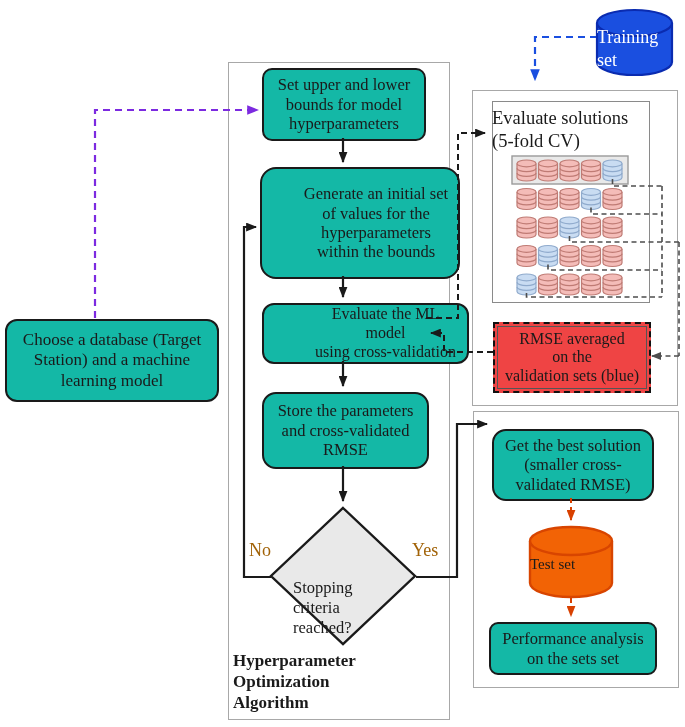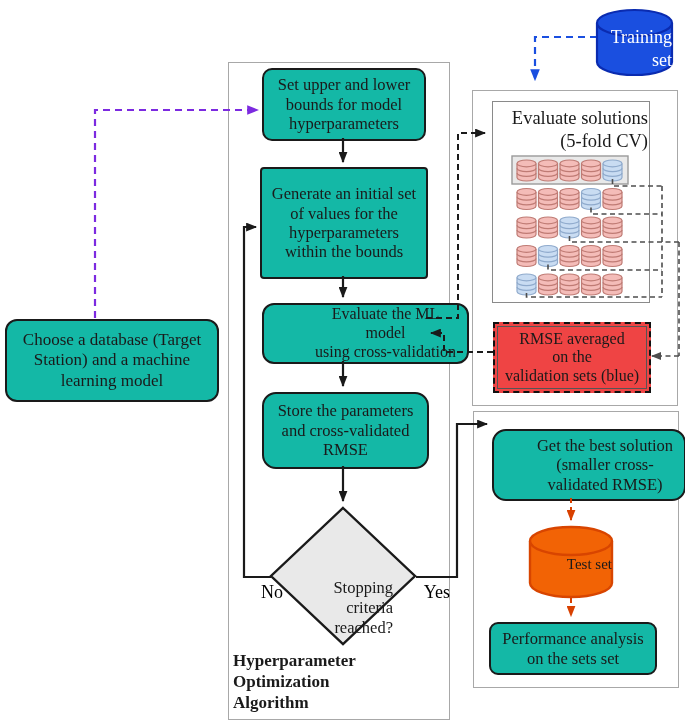--- a/index.html
+++ b/index.html
@@ -2,39 +2,39 @@
 <html><head>
 <meta charset="utf-8">
 <style>
   html,body{margin:0;padding:0;background:#fff;}
   body{font-family:"Liberation Serif","DejaVu Serif",serif;color:#1a1a1a;}
   .canvas{position:relative;width:685px;height:727px;background:#fff;overflow:hidden;}
   .panel{position:absolute;border:1px solid #a8a8a8;background:#fff;}
   .flowbox{position:absolute;background:#14b8a6;border:2.4px solid #1a1a1a;
            display:flex;align-items:center;justify-content:center;text-align:center;
            white-space:pre-line;font-size:16.5px;line-height:1.18;z-index:3;}
-  .lbl{position:absolute;white-space:pre-line;text-align:right;z-index:6;}
+  .lbl{position:absolute;white-space:pre-line;text-align:left;z-index:6;}
   #box-bounds{left:262px;top:68px;width:160px;height:69px;border-radius:10px;}
-  #box-generate{left:260px;top:167px;width:164px;height:108px;border-radius:4px;}
+  #box-generate{left:260px;top:167px;width:164px;height:108px;border-radius:16px;padding-left:32px;}
   #box-evaluate{left:262px;top:303px;width:163px;height:57px;border-radius:12px;font-size:16px;padding-left:40px;}
   #box-store{left:262px;top:392px;width:163px;height:73px;border-radius:14px;}
   #left-box{left:5px;top:319px;width:210px;height:79px;border-radius:12px;font-size:17px;}
   #main-panel{left:228px;top:62px;width:220px;height:656px;z-index:1;}
   #tr-panel{left:472px;top:90px;width:204px;height:314px;z-index:1;}
   #eval-panel{left:492px;top:101px;width:156px;height:200px;border:1.5px solid #8a8a8a;z-index:2;}
   #eval-title{left:492px;top:107px;width:156px;font-size:18.5px;line-height:1.25;}
   #rmse-outer{position:absolute;left:493px;top:322px;width:154px;height:67px;border:2.2px dashed #111;z-index:2;background:#ef4444;}
   #rmse-inner{position:absolute;left:2px;top:2px;right:2px;bottom:2px;border:1px solid #555;
               display:flex;align-items:center;justify-content:center;text-align:center;
               white-space:pre-line;font-size:16px;line-height:1.15;}
   #br-panel{left:473px;top:411px;width:204px;height:275px;z-index:1;}
-  #best-box{left:492px;top:429px;width:158px;height:68px;border-radius:14px;font-size:16.5px;padding-left:32px;}
+  #best-box{left:492px;top:429px;width:158px;height:68px;border-radius:14px;font-size:16.5px;}
   #perf-box{left:489px;top:622px;width:164px;height:49px;border-radius:9px;font-size:16.5px;}
   #diamond-text{left:293px;top:578px;width:100px;font-size:16.5px;line-height:1.2;}
-  #no-label,#yes-label{font-size:18px;color:#000000;margin-top:42px;}
+  #no-label,#yes-label{font-size:18px;color:#a16207;}
   #no-label{left:249px;top:540px;width:34px;}
   #yes-label{left:412px;top:540px;width:38px;}
   #algo-title{left:233px;top:650px;width:170px;text-align:left;font-weight:bold;font-size:17px;line-height:1.24;}
   #training-label{left:597px;top:26px;width:75px;color:#fff;font-size:18px;line-height:1.3;}
   #test-label{left:530px;top:556px;width:82px;font-size:15px;}
   #overlay{position:absolute;left:0;top:0;z-index:5;pointer-events:none;}
   .gdash{stroke:#4d4d4d;stroke-width:1.6;stroke-dasharray:5 3.5;}
 </style>
 </head>
 <body>

